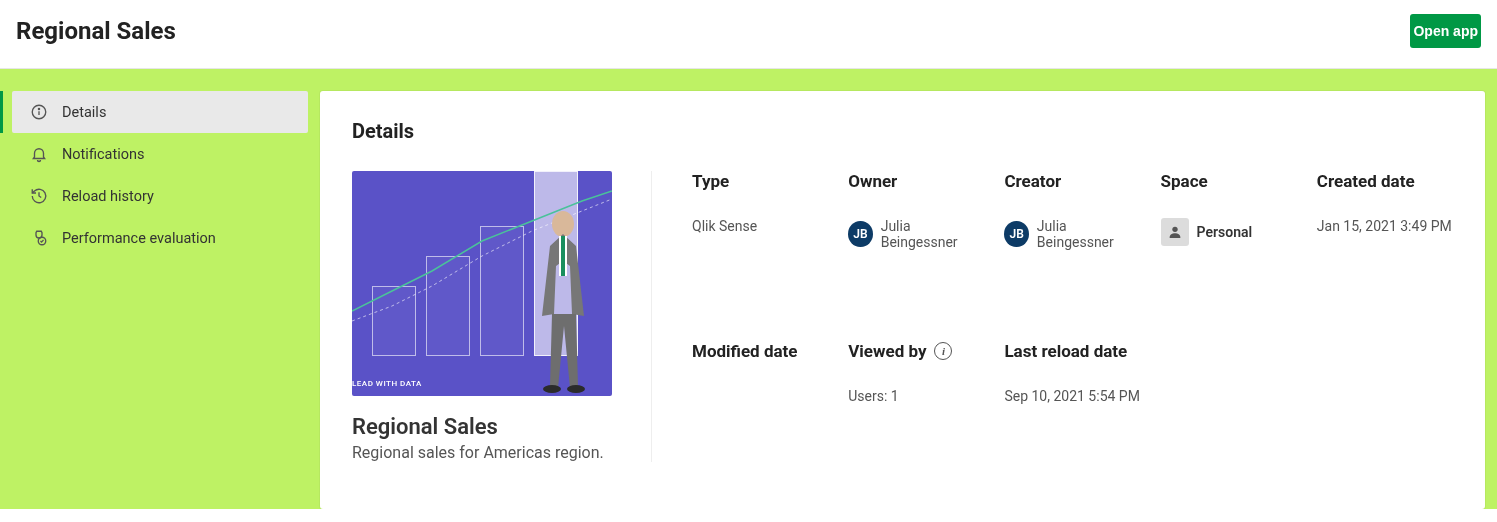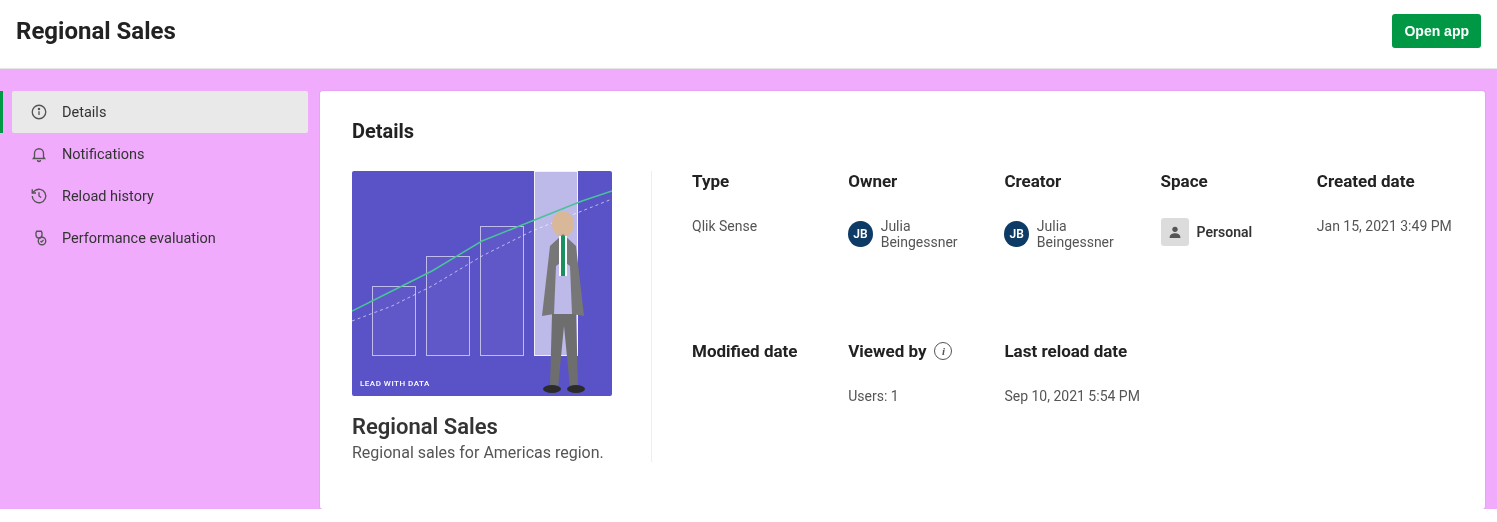--- a/index.html
+++ b/index.html
@@ -20,28 +20,28 @@
   .header-title {
     font-size: 24px;
     font-weight: 700;
     color: #222;
   }
   .open-app-btn {
     background: #009845;
     color: #fff;
     border: none;
     border-radius: 3px;
-    padding: 9px 12px;
+    padding: 9px 3px;
     font-size: 14px;
     font-weight: 600;
     cursor: pointer;
   }
   .body-area {
     display: flex;
-    background: #f0abfc;
+    background: #bef264;
     min-height: 440px;
   }
   .sidebar {
     width: 320px;
     padding: 22px 12px 0 12px;
   }
   .sidebar-item {
     display: flex;
     align-items: center;
     gap: 14px;
@@ -121,21 +121,21 @@
   }
   .thumb .person {
     position: absolute;
     left: 172px;
     top: 35px;
     width: 78px;
     height: 188px;
   }
   .thumb .caption {
     position: absolute;
-    left: 8px;
+    left: 0;
     bottom: 8px;
     font-size: 8px;
     letter-spacing: 0.5px;
     color: #fff;
     font-weight: 500;
     margin-top: 44px;
   }
   .app-name {
     font-size: 22px;
     font-weight: 600;

